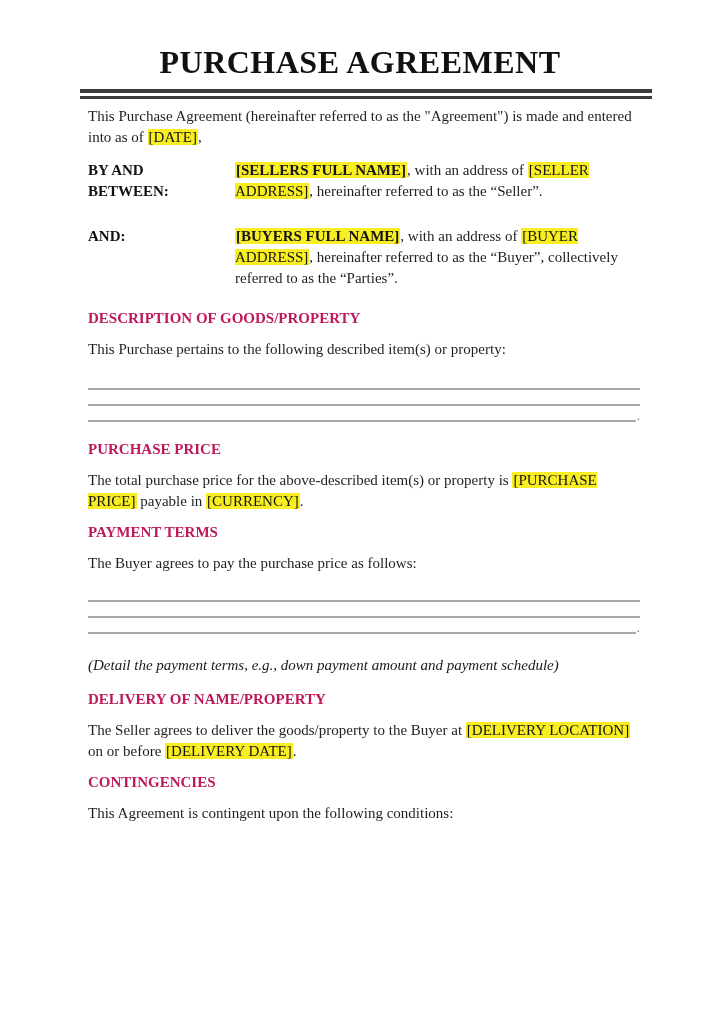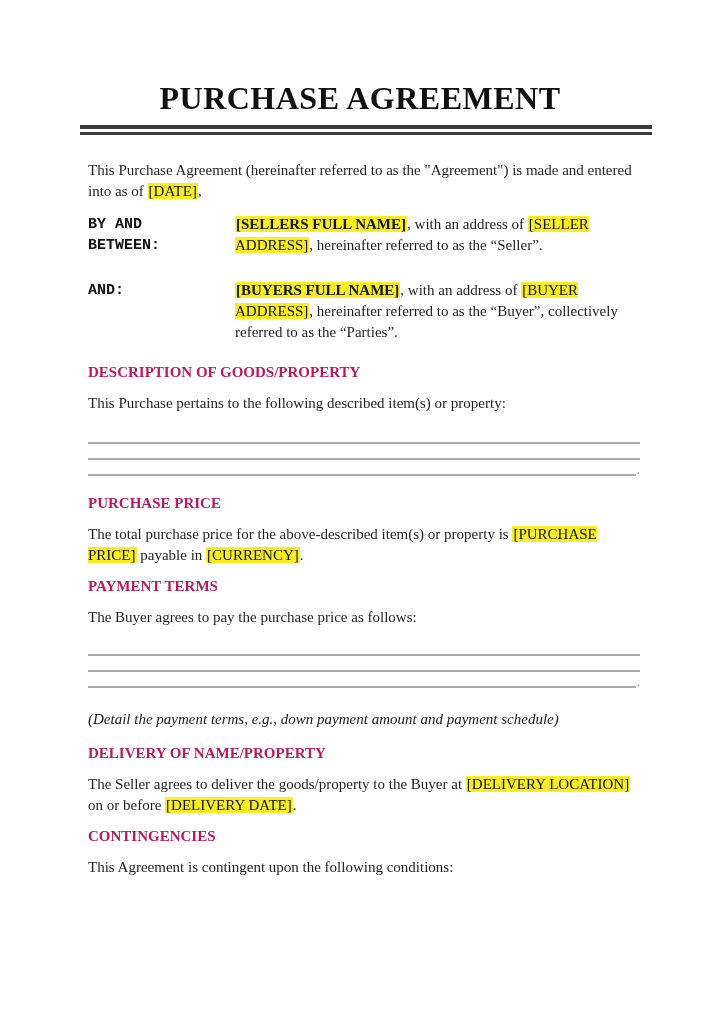--- a/index.html
+++ b/index.html
@@ -10,45 +10,45 @@
   }
   html,body{margin:0;padding:0;}
   body{
     width:720px;height:1018px;background:#ffffff;
     font-family:"Liberation Serif","DejaVu Serif",serif;
     color:var(--text);
     overflow:hidden;
   }
   .page{position:relative;width:720px;height:1018px;background:#ffffff;}
   .doc-title{
-    margin:0;padding-top:80px;
+    margin:0;padding-top:44px;
     text-align:center;
     font-size:32px;font-weight:bold;letter-spacing:0.5px;
     color:#111111;
     font-family:"Liberation Serif","DejaVu Serif",serif;
   }
   .title-rule{
     margin:8px 68px 0 80px;
     height:3px;
     border-top:4px solid var(--rule);
     border-bottom:3px solid var(--rule);
   }
   .content{
     margin-left:88px;
     width:552px;
     font-size:15px;
     line-height:21px;
   }
   p{margin:0;}
-  .intro{margin-top:25px;}
+  .intro{margin-top:7px;}
   .party-row{display:flex;margin-top:12px;}
   .party-row.second{margin-top:24px;}
   .party-label{
     width:120px;margin-right:27px;flex:none;
-    font-weight:bold;color:#111;font-family:Liberation Mono, monospace;
+    font-weight:bold;color:#111;
   }
   .party-value{flex:1;}
   .heading{
     font-weight:bold;color:#be185d;
     margin-top:19px;
   }
   .heading.tight13{margin-top:13px;}
   .heading.tight17{margin-top:17px;}
   .heading.tight10{margin-top:10px;}
   .body-p{margin-top:10px;}

